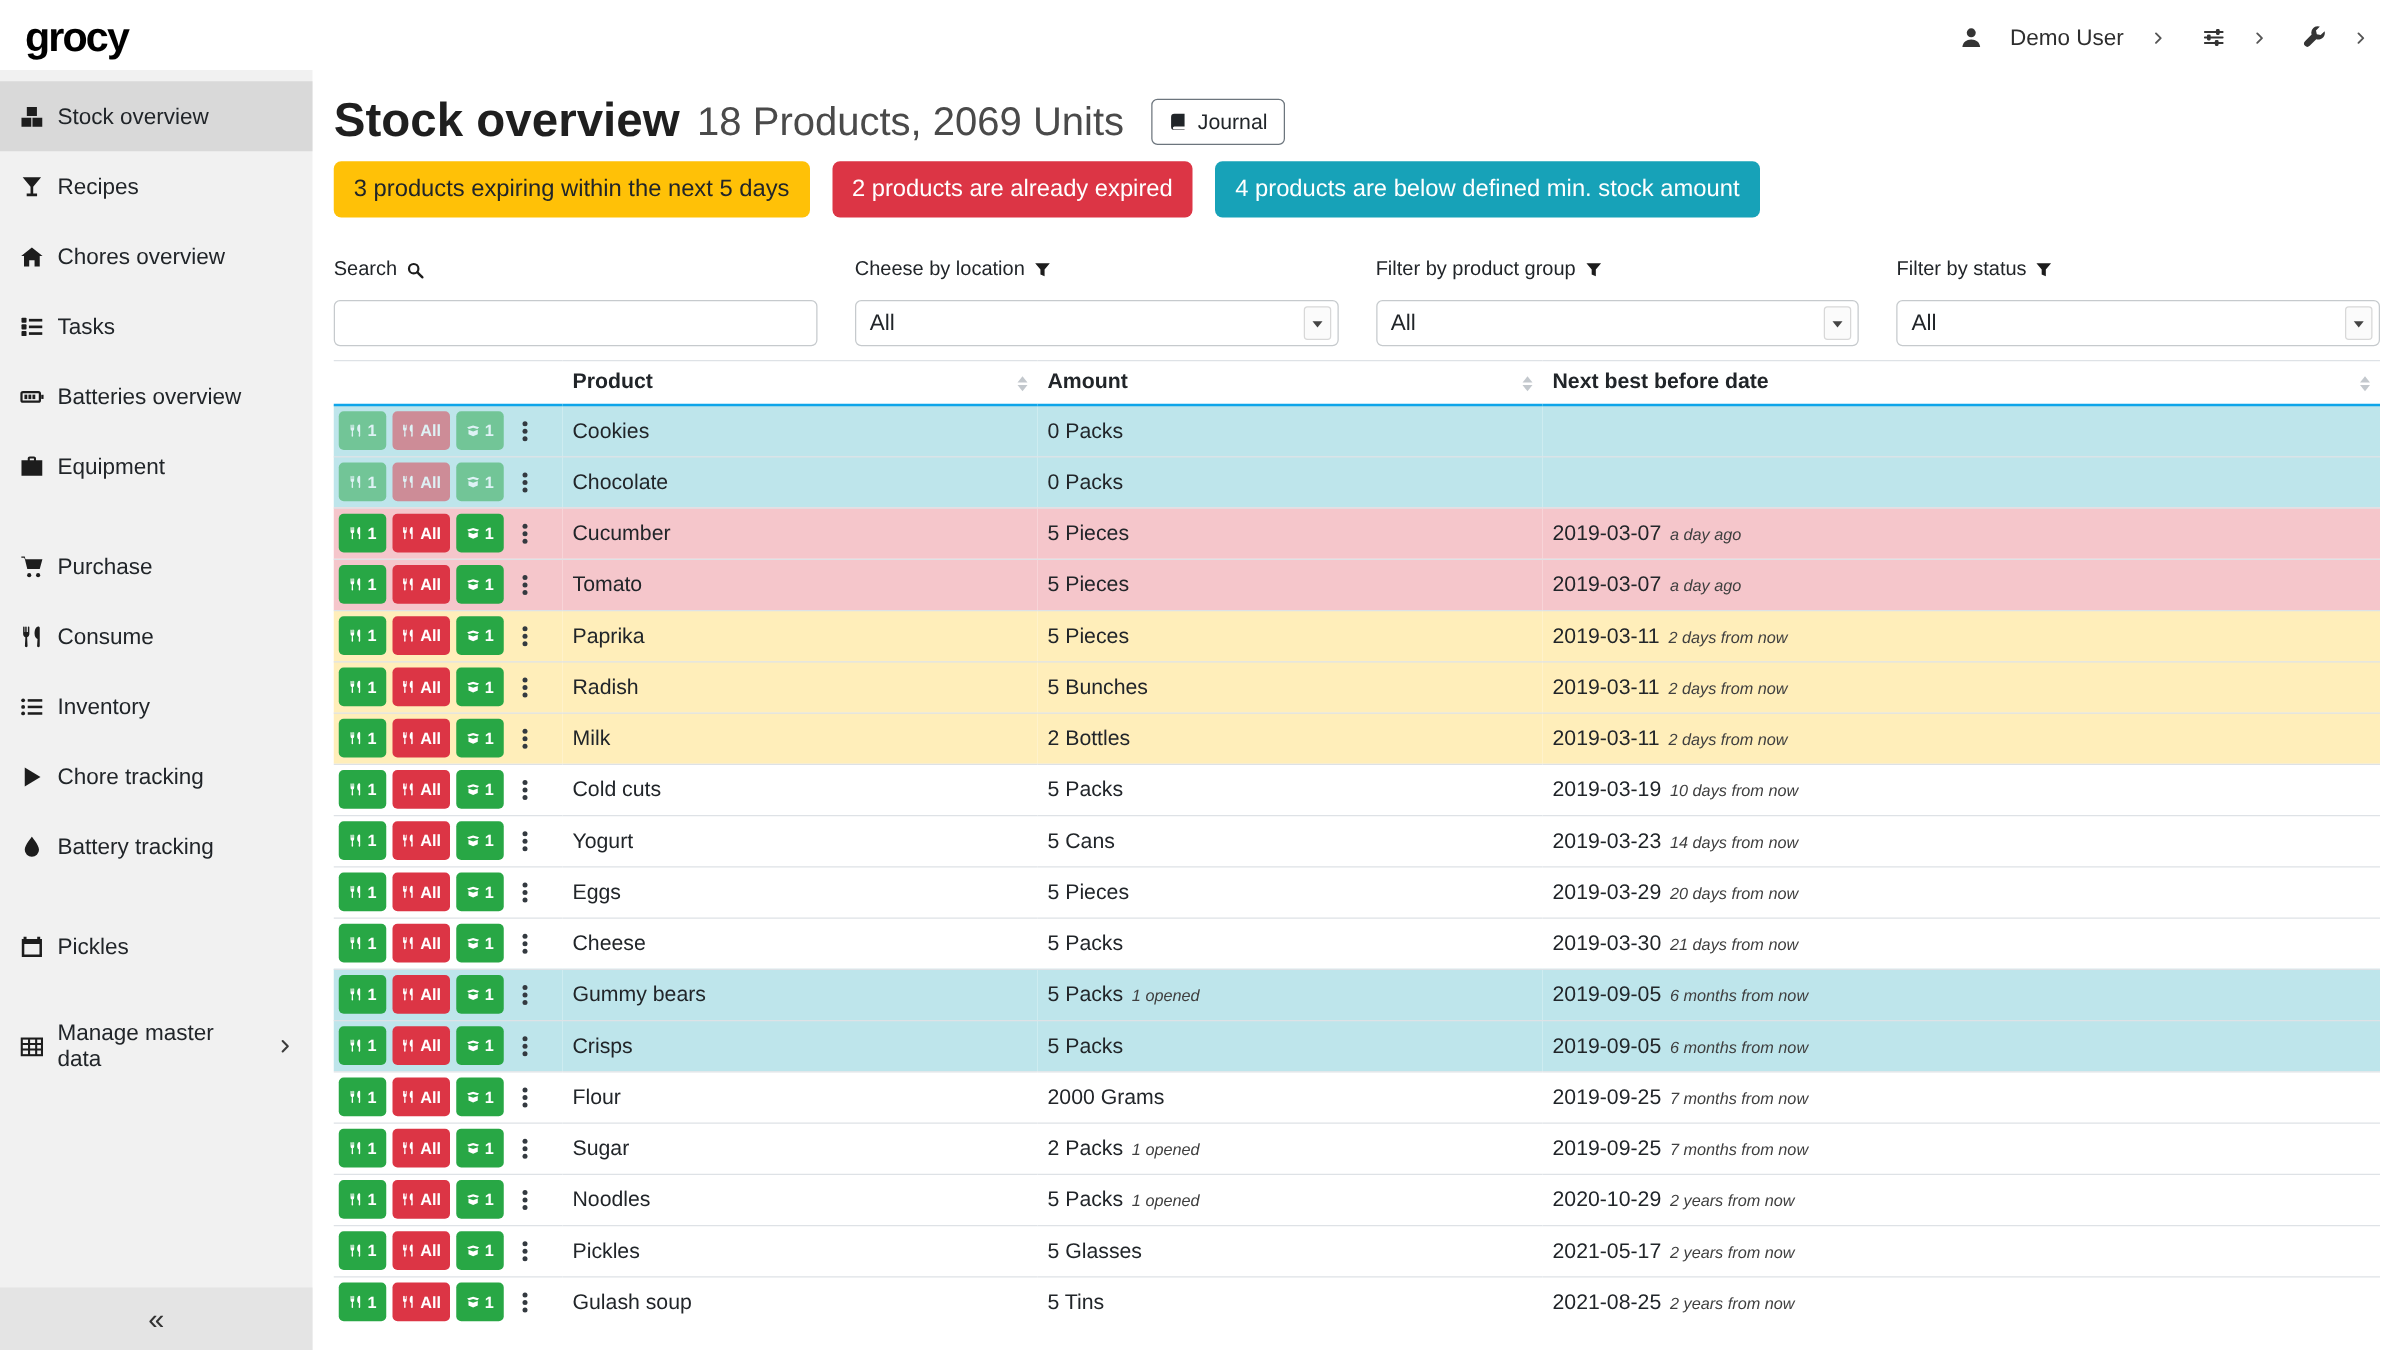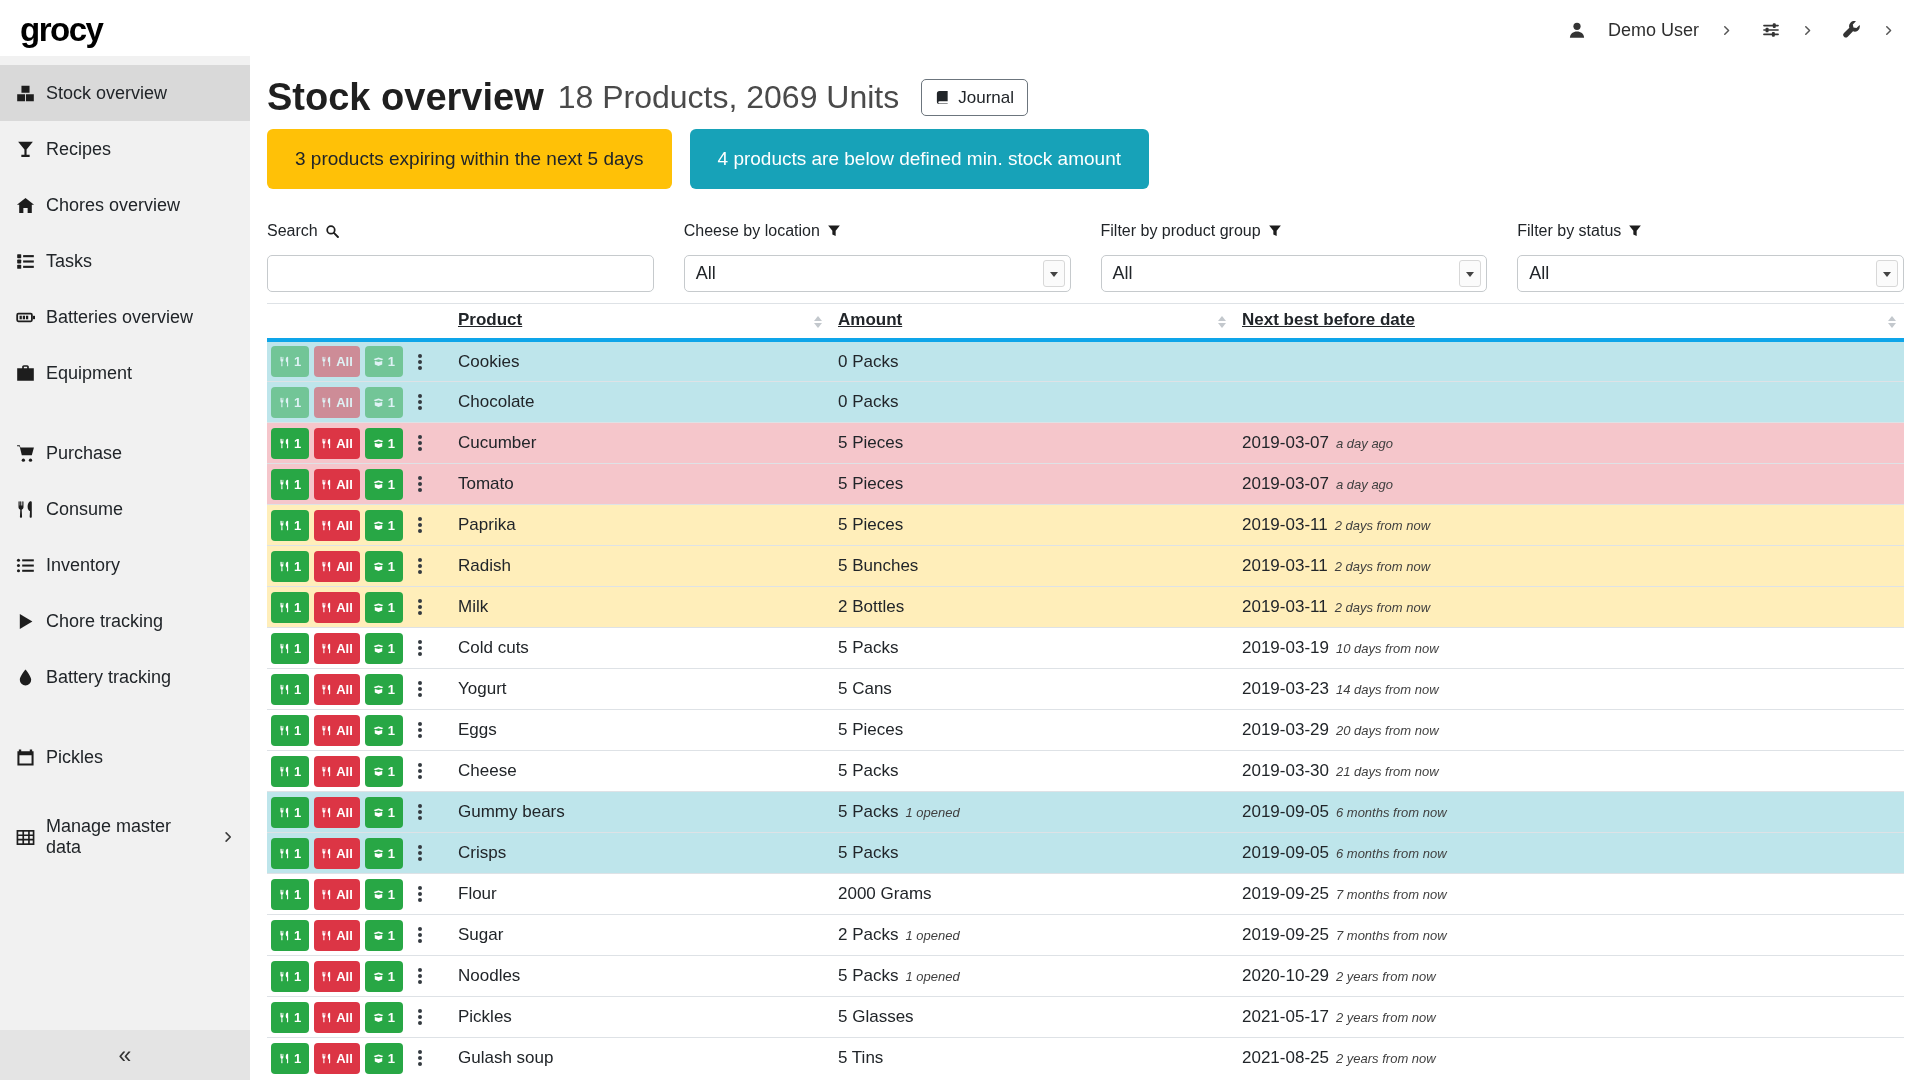--- a/index.html
+++ b/index.html
@@ -30,38 +30,38 @@
 
   
   .main { flex:1; padding:20px 16px 0 17px; overflow:hidden; }
   .page-head { display:flex; align-items:center; gap:14px; }
   .page-title { font-size:38px; font-weight:700; color:#1f1f1f; }
   .page-subtitle { font-size:32px; font-weight:300; color:#4a4a4a; }
   .btn-journal { display:flex; align-items:center; gap:8px; border:1px solid #6c757d; background:#fff; border-radius:5px; height:37px; padding:4px 13px; font-size:17px; color:#212529; cursor:pointer; margin-left:8px; font-family:inherit; }
   .btn-journal .i { width:15px; height:15px; }
 
   .alerts { display:flex; gap:18px; margin-top:10px; }
-  .alert { height:60px; display:flex; align-items:center; padding:0 28px; border-radius:6px; font-size:19px; cursor:pointer; }
+  .alert { height:45px; display:flex; align-items:center; padding:0 16px; border-radius:6px; font-size:19px; cursor:pointer; }
   .alert-warning { background:#ffc107; color:#212529; }
   .alert-danger  { background:#dc3545; color:#fff; }
   .alert-info    { background:#17a2b8; color:#fff; }
 
   
   .filters { display:grid; grid-template-columns:repeat(4,1fr); column-gap:30px; margin-top:33px; }
   .filter-label { display:flex; align-items:center; gap:7px; font-size:16px; margin-bottom:15px; color:#212529; }
   .filter-label .i { width:14px; height:14px; color:#1d1d1d; }
   .text-input { width:100%; height:37px; border:1px solid #c6cacd; border-radius:5px; font-size:17px; padding:0 10px; font-family:inherit; outline:none; background:#fff; }
   .select { position:relative; width:100%; height:37px; border:1px solid #c6cacd; border-radius:5px; background:#fff; display:flex; align-items:center; padding:0 34px 0 11px; font-size:18px; cursor:pointer; }
   .select-arrow { position:absolute; top:4px; bottom:4px; right:5px; width:22px; border:1px solid #d8d8d8; border-radius:3px; background:#fbfbfb; display:flex; align-items:center; justify-content:center; }
   .select-arrow::after { content:""; border:4px solid transparent; border-top:5px solid #444; margin-top:5px; }
 
   
   .stock-table { width:100%; border-collapse:collapse; margin-top:11px; table-layout:fixed; }
   .stock-table .c1 { width:183px; } .stock-table .c2 { width:380px; } .stock-table .c3 { width:404px; } .stock-table .c4 { width:auto; }
-  .stock-table th { text-align:left; font-size:17px; font-weight:700; padding:6px 8px; border-top:1px solid #dee2e6; border-bottom:4px solid #0ea5e9; height:31px; cursor:pointer;text-decoration:underline; }
+  .stock-table th { text-align:left; font-size:17px; font-weight:700; padding:6px 8px; border-top:1px solid #dee2e6; border-bottom:2px solid #0ea5e9; height:31px; cursor:pointer; }
   .sort { float:right; display:inline-flex; flex-direction:column; align-items:center; margin-top:2px; }
   .sort::before { content:""; display:block; border:4.5px solid transparent; border-bottom:5.5px solid #c3c8cd; margin-bottom:2px; }
   .sort::after  { content:""; display:block; border:4.5px solid transparent; border-top:5.5px solid #c3c8cd; }
   .stock-table td { padding:4px 8px; border-top:1px solid #dee2e6; font-size:17px; vertical-align:middle; height:41px; }
   .stock-table td:first-child { padding-left:4px; }
   tr.row-info td    { background:#bee5eb; }
   tr.row-danger td  { background:#f5c6cb; }
   tr.row-warning td { background:#ffeeba; }
   .actions { display:flex; align-items:center; gap:5px; }
   .row-btn { display:inline-flex; align-items:center; gap:4px; height:31px; border:none; border-radius:4px; color:#fff; font-size:13px; font-weight:700; padding:0 8px; cursor:pointer; font-family:inherit; }
@@ -270,20 +270,21 @@
             <svg viewBox="0 0 16 16" fill="currentColor">
               <path d="M4.8 1h8.7v10.9H4.8a1.3 1.3 0 0 0 0 2.6h8.7V15H4.8A2.8 2.8 0 0 1 2 12.2V3.8A2.8 2.8 0 0 1 4.8 1z"></path>
             </svg>
           </span>
         <span>Journal</span>
       </button>
     </div>
 
     <div class="alerts">
       <div class="alert alert-warning">3 products expiring within the next 5 days</div>
+      <div class="alert alert-danger">2 products are already expired</div>
       <div class="alert alert-info">4 products are below defined min. stock amount</div>
     </div>
 
     <div class="filters">
       <div class="filter-group">
         <div class="filter-label">
           <span>Search</span>
           <span class="i">
               <svg viewBox="0 0 16 16" fill="none" stroke="currentColor">
                 <circle cx="6.8" cy="6.8" r="4.3" stroke-width="2"></circle>

